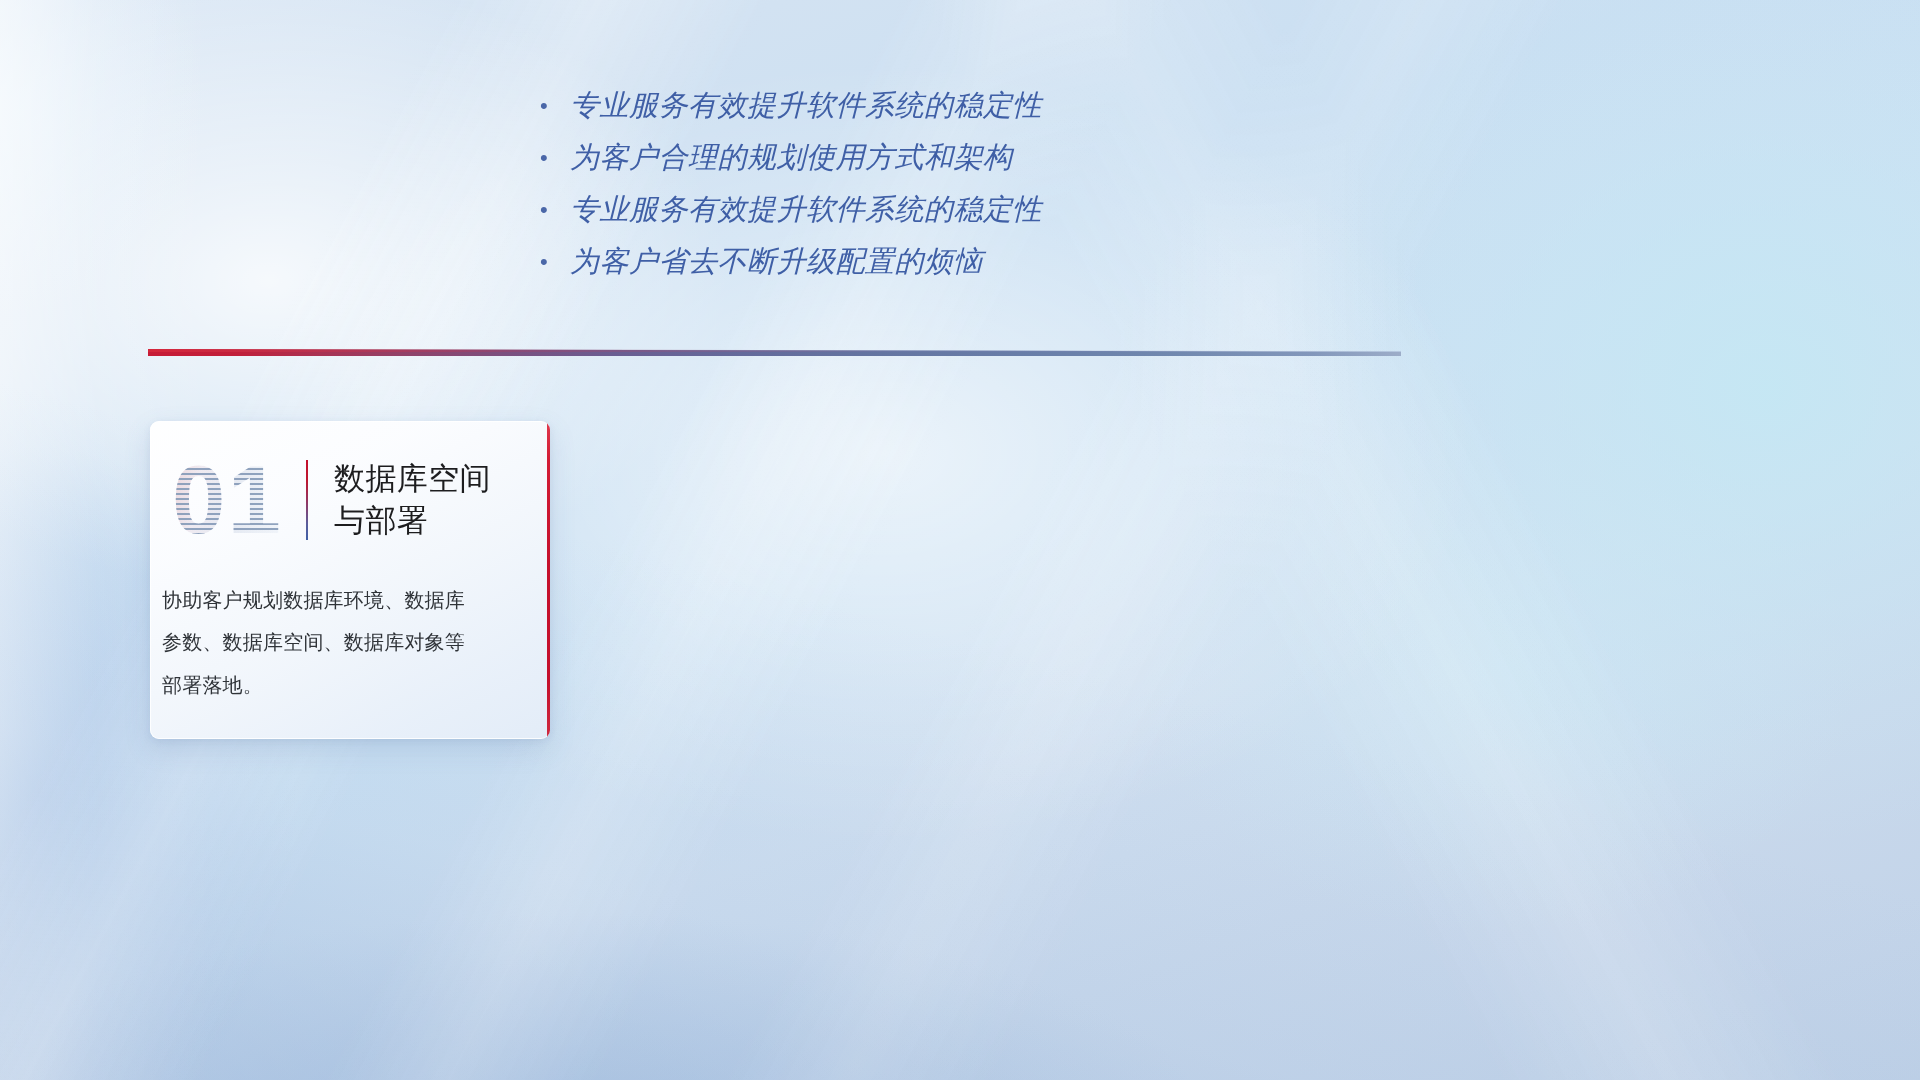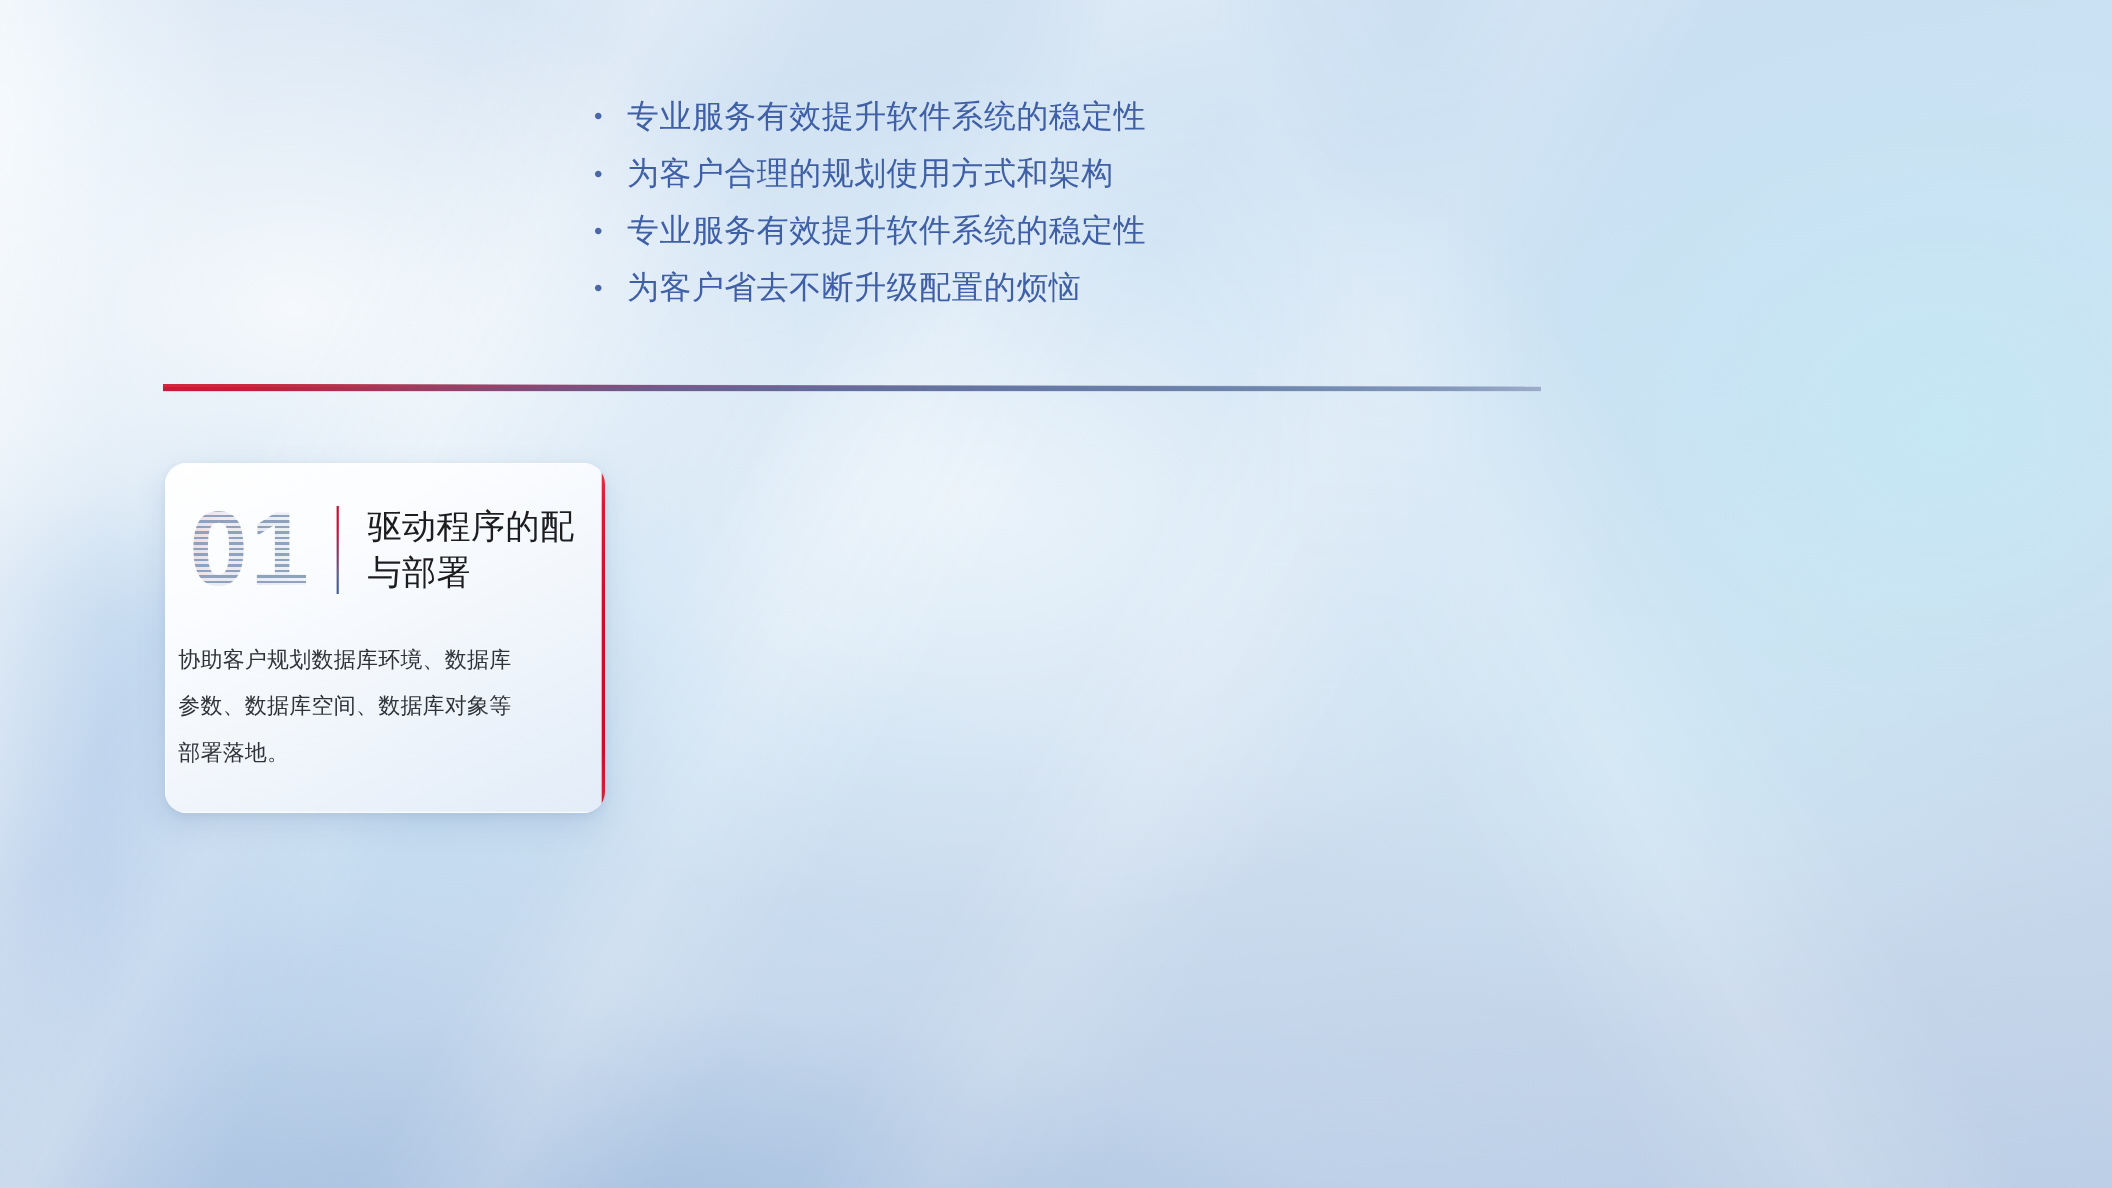--- a/index.html
+++ b/index.html
@@ -96,20 +96,21 @@
     line-height: 1;
     text-align: left;
     transform: translateY(-2px);
   }
   .bullet-text {
     color: #3f5fa6;
     font-size: 29px;
     letter-spacing: .5px;
     white-space: nowrap;
     font-weight: 400;
+    font-style: italic;
   }
 
   
   #divider {
     position: absolute;
     left: 148px;
     top: 349px;
     width: 1253px;
     height: 10px;
   }
@@ -156,21 +157,21 @@
     top: 421px;
     width: 1420px;
     height: 320px;
     display: flex;
     gap: 45px;
   }
   .card {
     position: relative;
     width: 400px;
     height: 318px;
-    border-radius: 19px;
+    border-radius: 9px;
     background:
       linear-gradient(152deg,
         rgba(255,255,255,0.98) 0%,
         rgba(252,253,255,0.97) 28%,
         rgba(243,247,252,0.96) 58%,
         rgba(234,241,250,0.95) 82%,
         rgba(228,237,248,0.95) 100%);
     box-shadow:
       0 10px 26px rgba(86,116,164,0.17),
       0 2px 7px rgba(86,116,164,0.10);
@@ -318,21 +319,21 @@
 
   <div id="cards">
 
     <div class="card">
       <div class="card-edge"></div>
       <div class="card-accent"></div>
       <div class="card-number-shade">01</div>
       <div class="card-head">
         <div class="card-number">01</div>
         <div class="card-rule"></div>
-        <div class="card-title">驱动程序的配
+        <div class="card-title">数据库空间
 与部署</div>
       </div>
       <div class="card-body">协助客户规划数据库环境、数据库
 参数、数据库空间、数据库对象等
 部署落地。</div>
     </div>
 
 
 
   </div>

